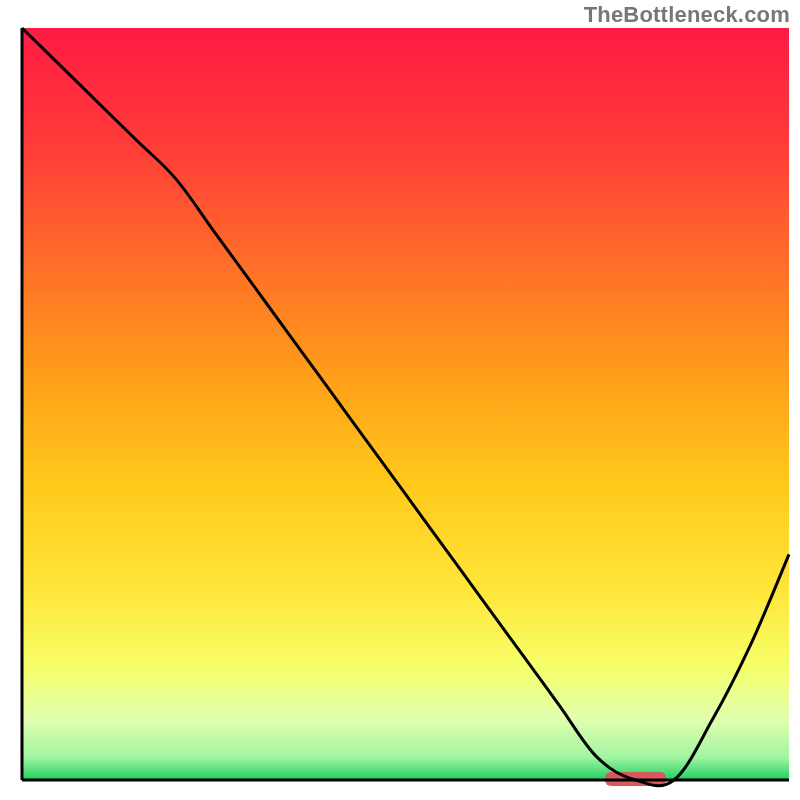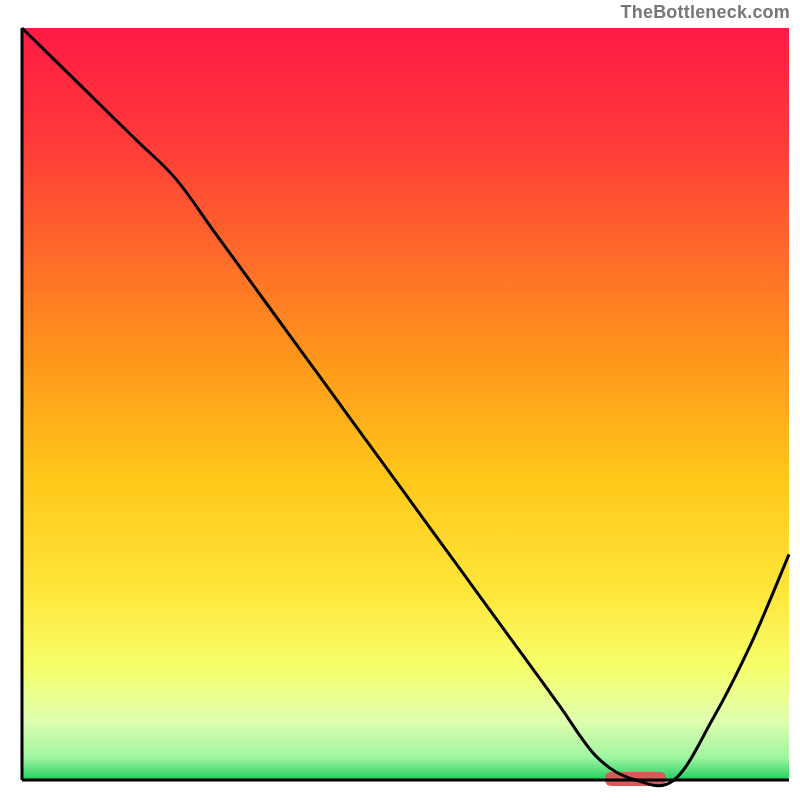--- a/index.html
+++ b/index.html
@@ -13,21 +13,21 @@
   }
   .chart-wrap {
     position: relative;
     width: 800px;
     height: 800px;
   }
   .watermark {
     position: absolute;
     top: 2px;
     right: 10px;
-    font-size: 18px;
+    font-size: 22px;
     font-weight: 600;
     color: #777;
     letter-spacing: 0.2px;
     z-index: 3;
   }
   svg {
     display: block;
   }
 </style>
 </head>

